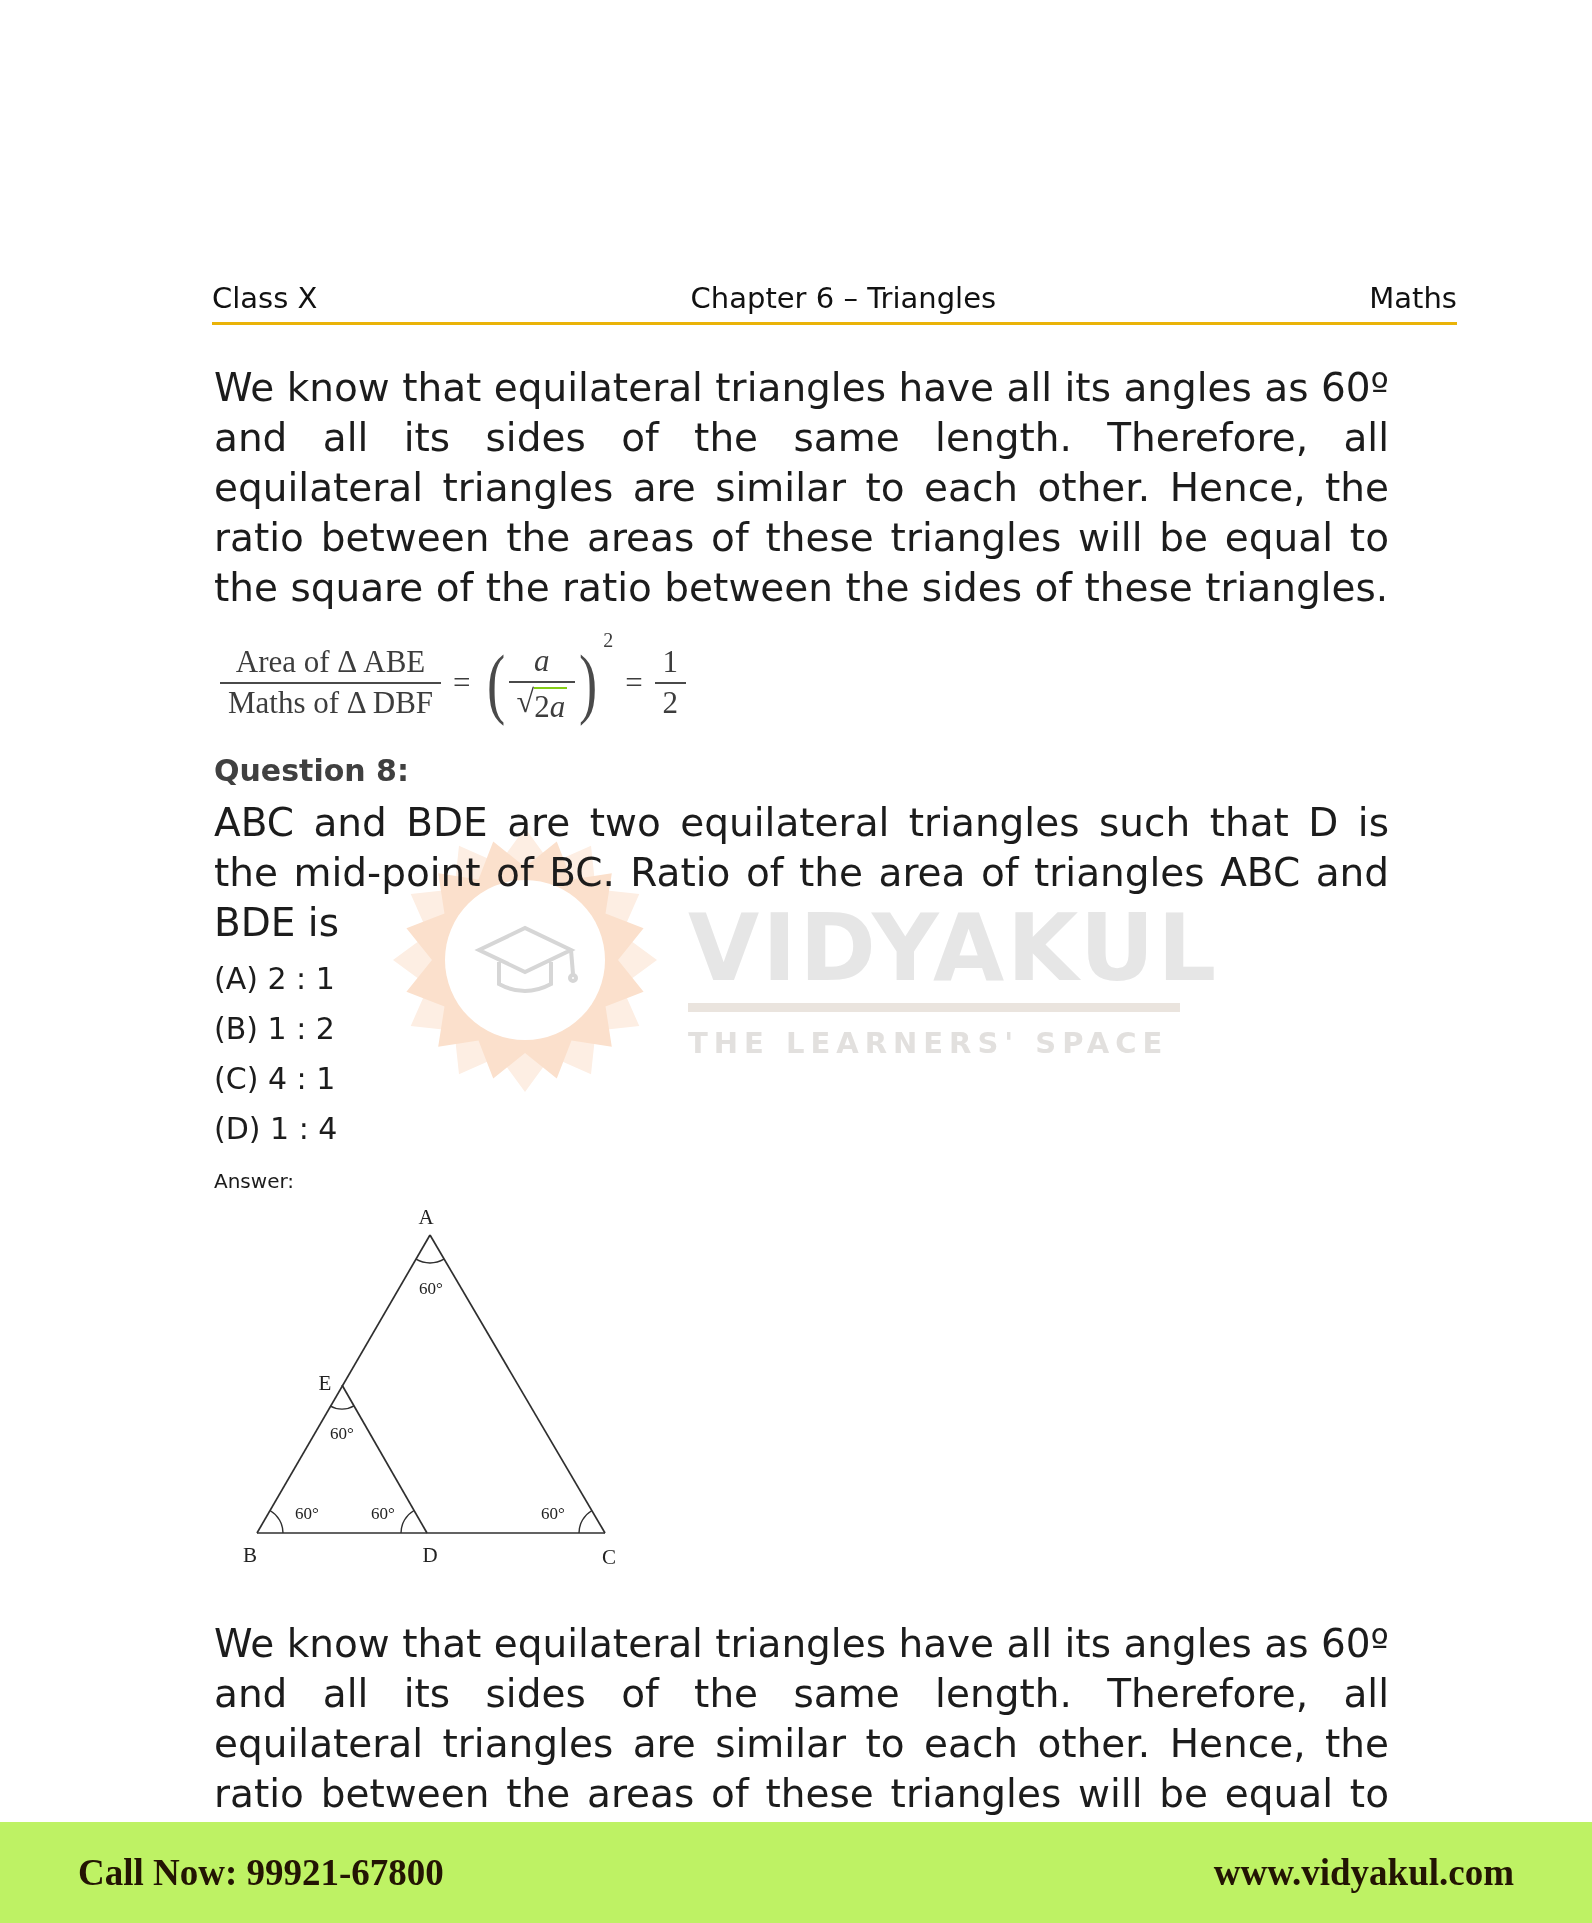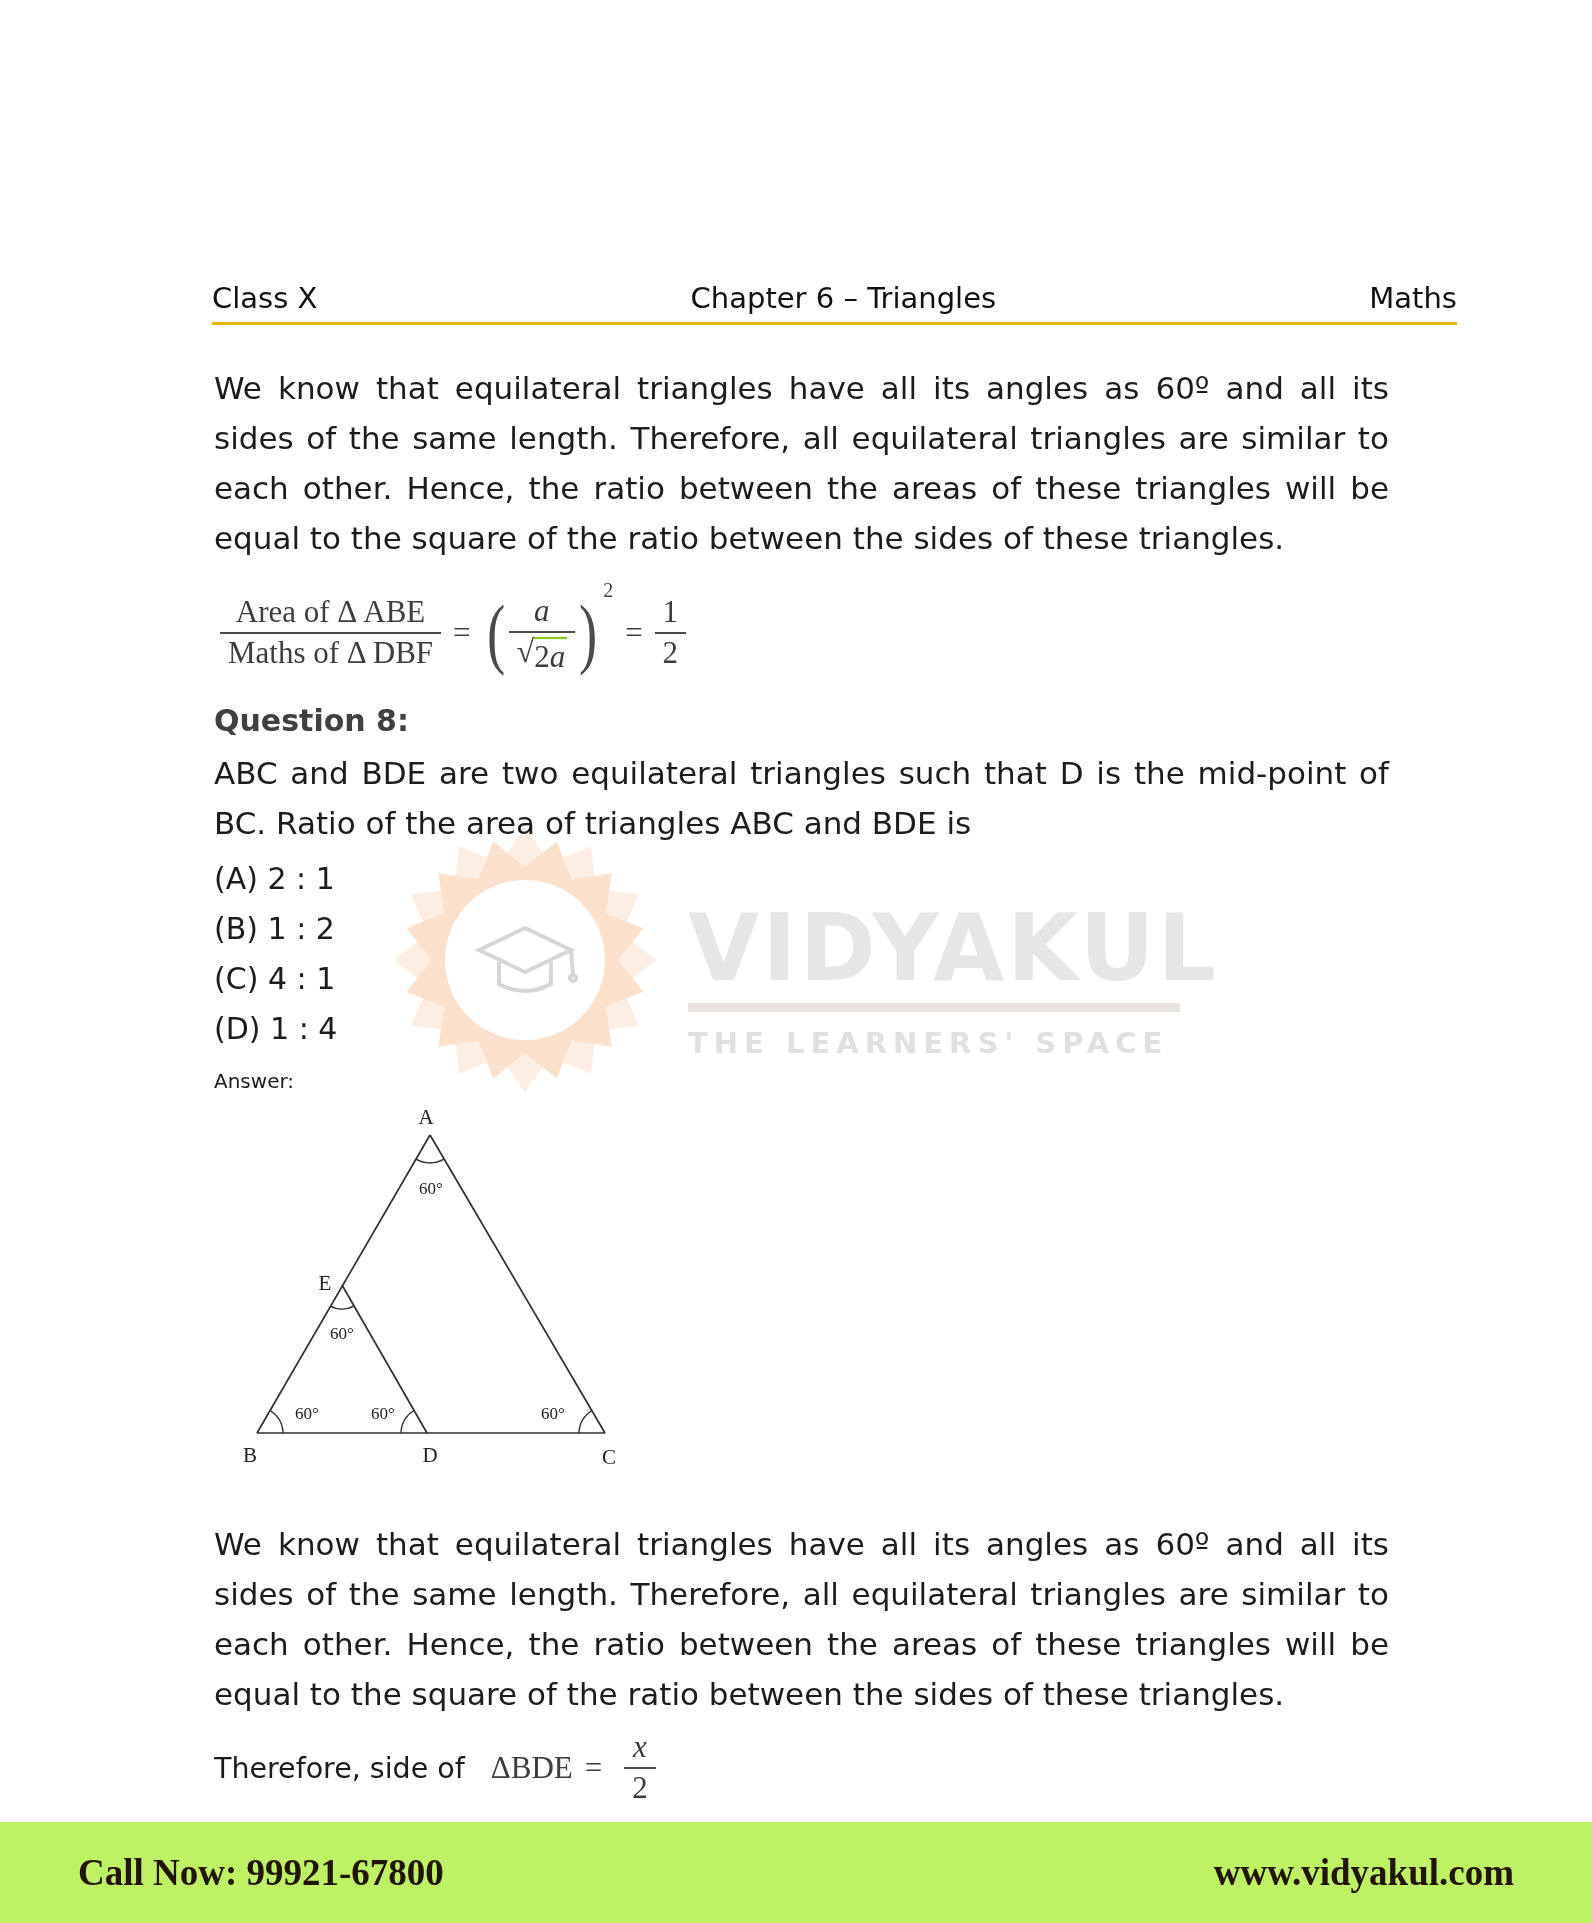--- a/index.html
+++ b/index.html
@@ -21,21 +21,21 @@
   }
   
   .content{position:relative;z-index:1;padding:283px 0 0 212px;}
   .header{
     width:1245px;display:flex;justify-content:space-between;align-items:flex-end;
     font-size:29px;line-height:30px;color:#111;
     border-bottom:3px solid #eab308;padding-bottom:9px;
   }
   .para{
     width:1175px;margin:38px 0 0 2px;text-align:justify;
-    font-size:31px;line-height:50px;color:#1c1c1c;
+    font-size:39px;line-height:50px;color:#1c1c1c;
   }
   
   .math-row{
     display:flex;align-items:center;margin:16px 0 0 8px;
     font-family:"Liberation Serif", serif;font-size:31px;color:#3d3d3d;height:108px;
   }
   .frac{display:inline-flex;flex-direction:column;align-items:center;line-height:1.25;text-align:right;}
   .frac .den{border-top:2px solid #4a4a4a;}
   .frac .num,.frac .den{padding:0 8px;}
   .eq{margin:0 12px;}

